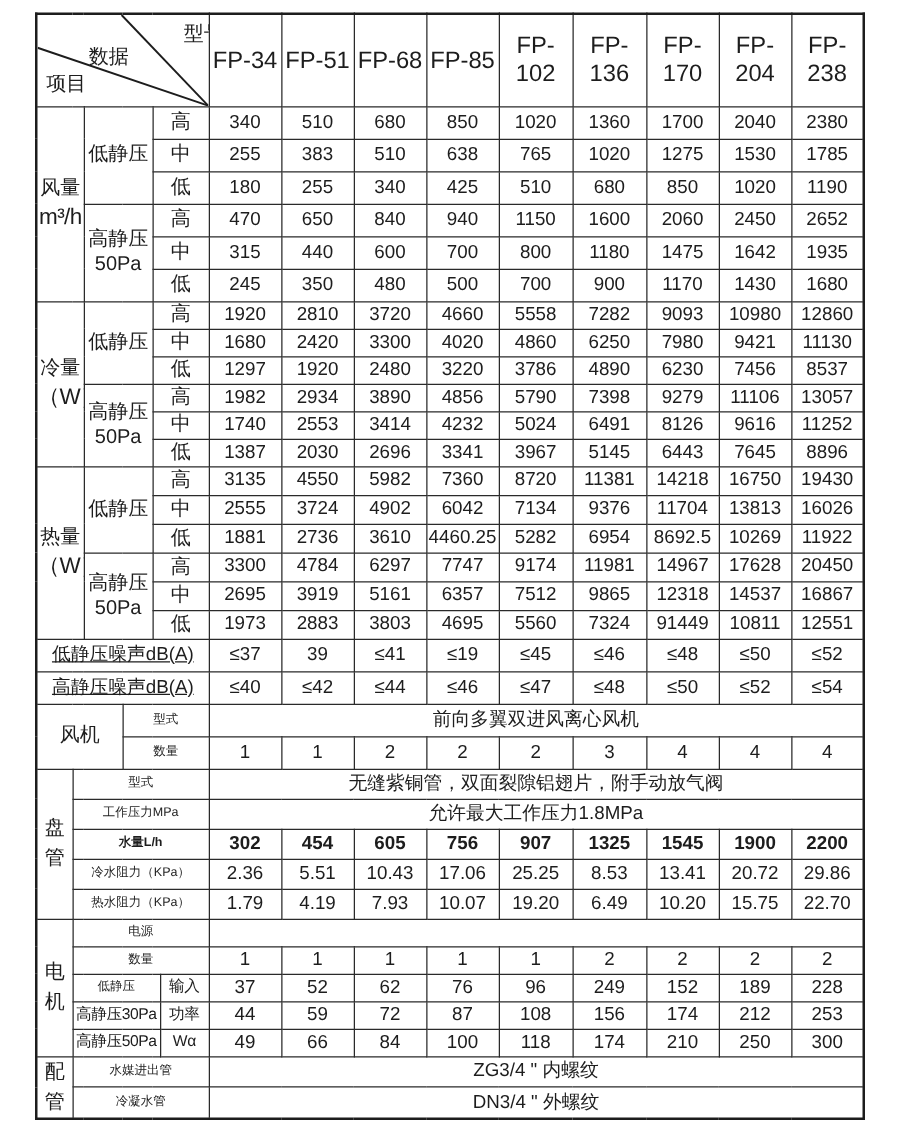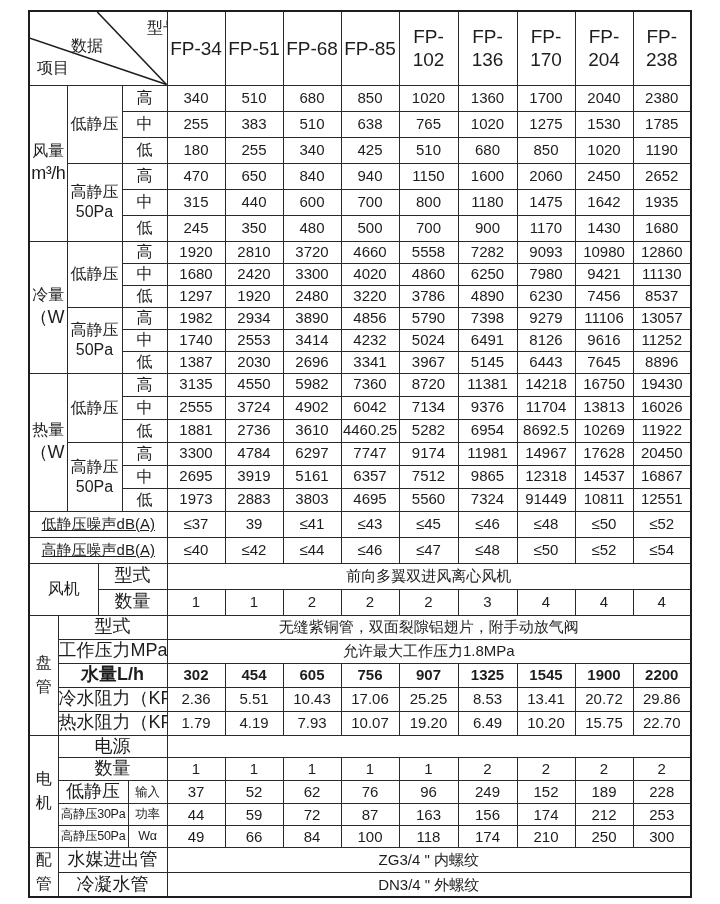--- a/index.html
+++ b/index.html
@@ -20,21 +20,21 @@
     padding:0;overflow:hidden;
     white-space:pre-line;line-height:1.22;
   }
   td.model{font-size:19px;letter-spacing:0;margin-left:16px;}
   td.num{font-size:15px;white-space:nowrap;}
   td.cat{font-size:16px;}
   td.cat .u{font-size:18px;letter-spacing:-0.5px;display:block;margin-top:2px;}
   td.sub{font-size:16px;}
   td.lvl{font-size:16px;}
   td.rowlbl{font-size:15px;text-decoration:underline;}
-  td.sublbl{font-size:18px;white-space:nowrap;}
+  td.sublbl{font-size:10px;white-space:nowrap;}
   td.sublbl.small{font-size:12.5px;letter-spacing:-0.3px;}
   td.grp{font-size:16px;}
   td.vert{font-size:16px;line-height:1.5;}
   td.spanval{font-size:15px;}
   td.corner{position:relative;padding:0;}
   td.corner svg{position:absolute;left:0;top:0;width:100%;height:100%;display:block;}
   td.corner line{stroke:#1d1d1d;stroke-width:1.6;}
   td.corner span{position:absolute;font-size:16px;white-space:nowrap;}
   .c-top{left:93px;top:6px;margin-left:24px;}
   .c-mid{left:41px;top:24px;}
@@ -304,21 +304,21 @@
           <td class="num">7324</td>
           <td class="num">91449</td>
           <td class="num">10811</td>
           <td class="num">12551</td>
         </tr>
         <tr style="height: 26px;">
           <td colspan="6" class="rowlbl">低静压噪声dB(A)</td>
           <td class="num">≤37</td>
           <td class="num">39</td>
           <td class="num">≤41</td>
-          <td class="num">≤43</td>
+          <td class="num">≤19</td>
           <td class="num">≤45</td>
           <td class="num">≤46</td>
           <td class="num">≤48</td>
           <td class="num">≤50</td>
           <td class="num">≤52</td>
         </tr>
         <tr style="height: 26px;">
           <td colspan="6" class="rowlbl">高静压噪声dB(A)</td>
           <td class="num">≤40</td>
           <td class="num">≤42</td>
@@ -424,21 +424,21 @@
           <td class="num">189</td>
           <td class="num">228</td>
         </tr>
         <tr style="height: 22px;">
           <td colspan="4" class="sublbl small">高静压30Pa</td>
           <td class="sublbl small">功率</td>
           <td class="num">44</td>
           <td class="num">59</td>
           <td class="num">72</td>
           <td class="num">87</td>
-          <td class="num">163</td>
+          <td class="num">108</td>
           <td class="num">156</td>
           <td class="num">174</td>
           <td class="num">212</td>
           <td class="num">253</td>
         </tr>
         <tr style="height: 22px;">
           <td colspan="4" class="sublbl small">高静压50Pa</td>
           <td class="sublbl small">Wα</td>
           <td class="num">49</td>
           <td class="num">66</td>

